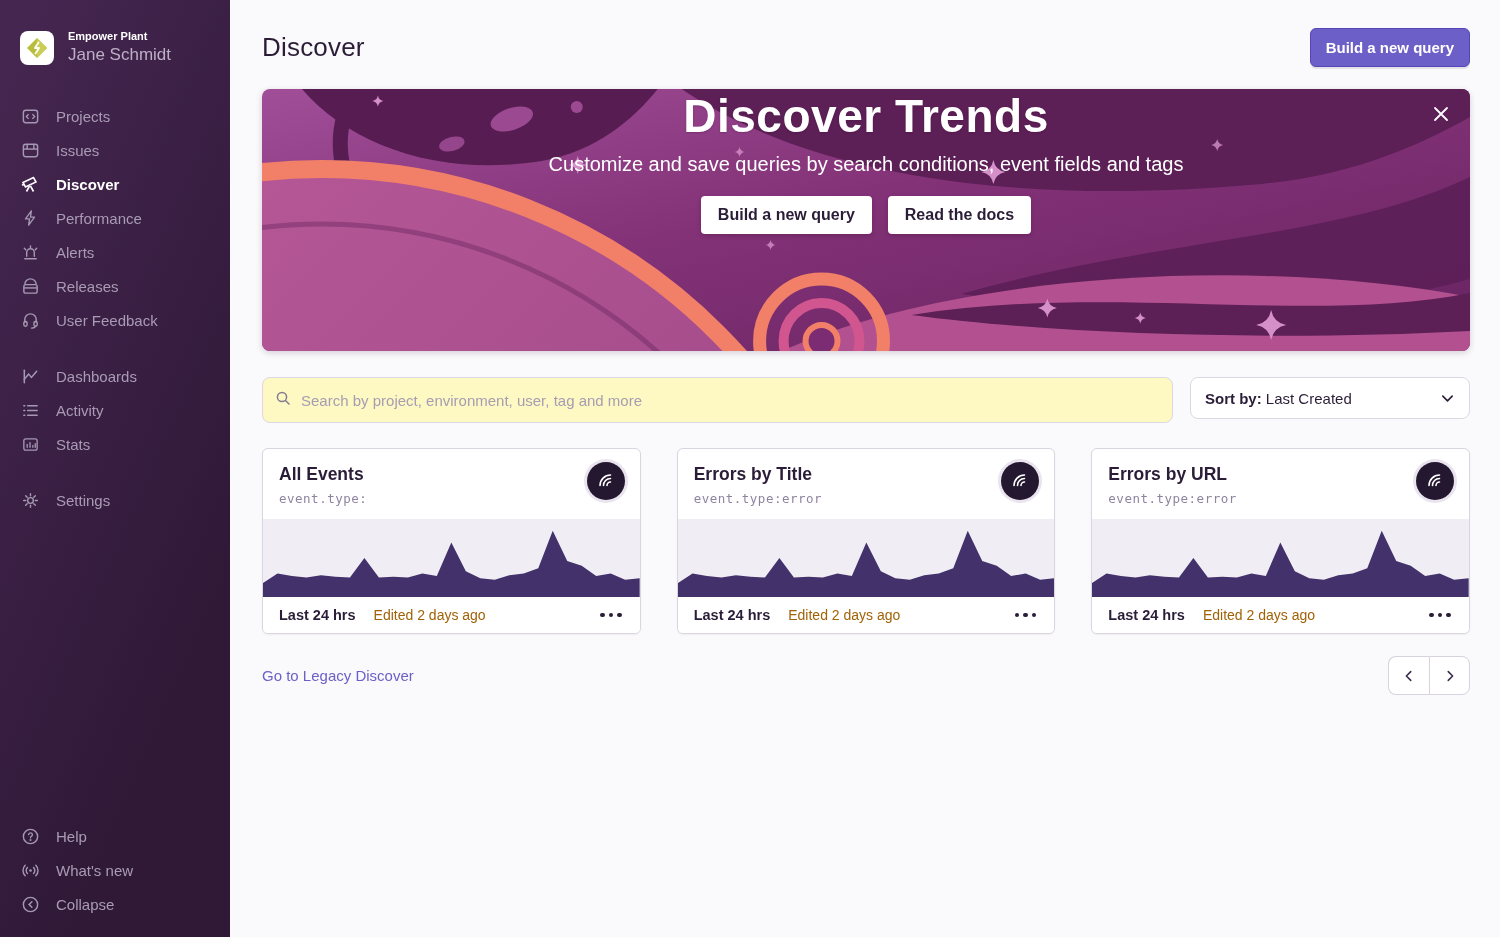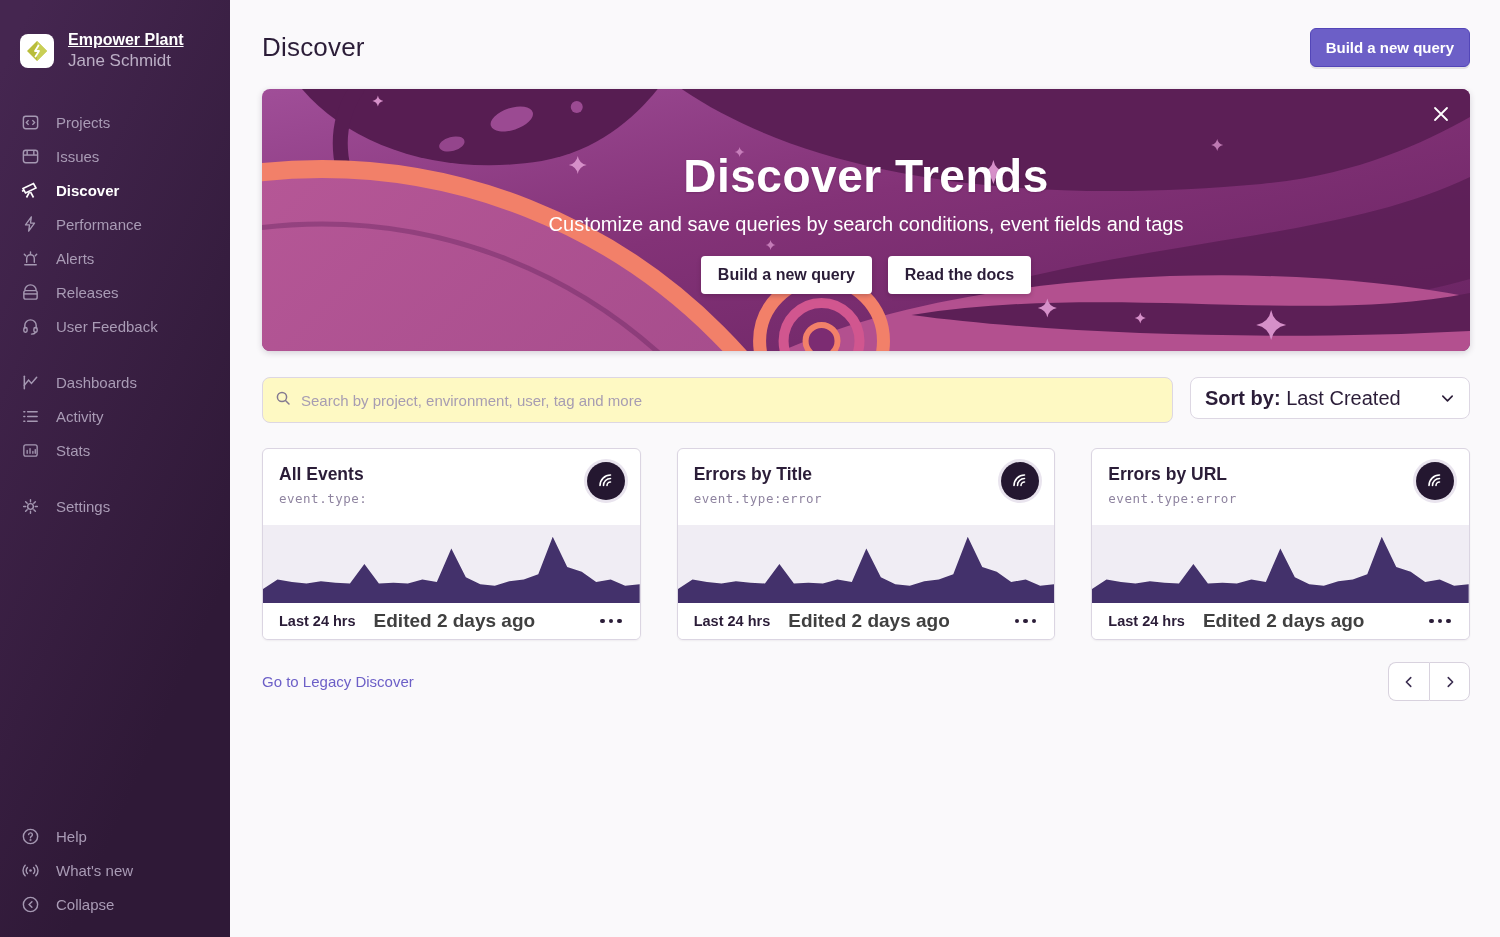--- a/index.html
+++ b/index.html
@@ -8,21 +8,21 @@
 
   
   .sidebar {
     width:230px; height:100%; flex:0 0 230px; position:relative;
     background:linear-gradient(294deg,#2F1937 25%,#452650 95%);
     color:#A99BB5; padding-top:22px;
   }
   .org-header { display:flex; align-items:center; gap:14px; padding:8px 20px 10px 20px; cursor:pointer; }
   .org-logo { width:34px; height:34px; background:#FFFFFF; border-radius:8px; display:flex; align-items:center; justify-content:center; flex:0 0 34px; }
   .org-names { line-height:1.25; }
-  .org-name { color:#FFFFFF; font-weight:700; font-size:16px;text-decoration:underline; }
+  .org-name { color:#FFFFFF; font-weight:700; font-size:11px; }
   .user-name { color:#BCAFC6; font-size:17px; }
   .nav { list-style:none; margin-top:24px; }
   .nav.secondary { margin-top:22px; }
   .nav.settings { margin-top:22px; }
   .nav-item { display:flex; align-items:center; gap:16px; padding:7px 20px; font-size:15px; cursor:pointer; color:#A99BB5; }
   .nav-item .nicon { width:20px; height:20px; display:flex; align-items:center; justify-content:center; flex:0 0 20px; }
   .nav-item svg { stroke:#A598B2; }
   .nav-item.active { color:#FFFFFF; font-weight:700; }
   .nav-item.active svg { stroke:#FFFFFF; }
   .sidebar-bottom { position:absolute; left:0; right:0; bottom:16px; }
@@ -36,56 +36,56 @@
   .btn-primary {
     background:#6C5FC7; color:#FFFFFF; font-weight:700; font-size:15px;
     border:1px solid #5346B8; border-radius:6px; padding:10px 15px; cursor:pointer;
     box-shadow:0 2px 0 rgba(43,29,56,.10); font-family:inherit;
   }
 
   
   .banner { position:relative; margin-top:22px; height:262px; border-radius:8px; overflow:hidden;
             box-shadow:0 2px 6px rgba(43,29,56,.18); }
   .banner-bg { position:absolute; inset:0; width:100%; height:100%; }
-  .banner-content { position:relative; z-index:2; height:100%; display:flex; flex-direction:column; align-items:center; padding-top:60px; }
+  .banner-content { position:relative; z-index:2; height:100%; display:flex; flex-direction:column; align-items:center; }
   .banner-title { color:#FFFFFF; font-size:46px; font-weight:800; letter-spacing:.5px; text-shadow:0 1px 2px rgba(60,10,55,.25); }
   .banner-subtitle { color:#FFFFFF; font-size:20px; margin-top:10px; font-weight:400; }
   .banner-buttons { display:flex; gap:16px; margin-top:20px; }
   .btn-banner { background:#FFFFFF; color:#2B1D38; border:none; border-radius:4px; padding:10px 17px;
                 font-size:16px; font-weight:700; cursor:pointer; box-shadow:0 2px 4px rgba(50,10,45,.25); font-family:inherit; }
   .banner-close { position:absolute; z-index:3; top:12px; right:16px; width:26px; height:26px; background:transparent;
                   border:none; cursor:pointer; display:flex; align-items:center; justify-content:center; }
 
   
   .toolbar { display:flex; gap:17px; margin-top:26px; }
   .search-wrap { position:relative; flex:1; }
   .search-input { width:100%; height:46px; border:1px solid #DDD7E3; border-radius:8px; background:#fef9c3;
                   padding:0 14px 0 38px; font-size:15px; color:#2B1D38; font-family:inherit; }
   .search-input::placeholder { color:#A79DB2; }
   .search-icon { position:absolute; left:13px; top:13px; }
   .sort-select { width:280px; height:42px; background:#FFFFFF; border:1px solid #DDD7E3; border-radius:8px;
                  display:flex; align-items:center; justify-content:space-between; padding:0 14px; cursor:pointer; }
-  .sort-text { font-size:20px; color:#2B1D38; }
+  .sort-text { font-size:15px; color:#2B1D38; }
   .sort-text b { font-weight:700; }
 
   
   .cards { display:grid; grid-template-columns:repeat(3,1fr); gap:36px; margin-top:25px; }
   .card { background:#FFFFFF; border:1px solid #DBD5E2; border-radius:6px; overflow:hidden; cursor:pointer;
           box-shadow:0 1px 2px rgba(43,29,56,.06); }
-  .card-header { position:relative; padding:15px 16px 19px 16px; }
+  .card-header { position:relative; padding:15px 16px 13px 16px; }
   .card-title { font-size:17.5px; font-weight:600; color:#2B1D38; }
   .card-query { margin-top:6px; font-family:"DejaVu Sans Mono","Liberation Mono",monospace; font-size:12.5px; color:#8F84A0; letter-spacing:.5px; }
   .card-badge { position:absolute; top:13px; right:15px; width:38px; height:38px; border-radius:50%;
                 background:#241730; display:flex; align-items:center; justify-content:center;
                 box-shadow:0 0 0 3px #E9E4EE; }
   .card-chart { height:78px; background:#F0EDF4; display:block; }
   .card-chart svg { display:block; width:100%; height:100%; }
   .card-footer { height:36px; display:flex; align-items:center; padding:0 16px; gap:18px; background:#FFFFFF; }
   .card-range { font-size:14.5px; font-weight:700; color:#2B1D38; }
-  .card-edited { font-size:19px; color:#404040;font-weight:bold; }
+  .card-edited { font-size:14px; color:#a16207; }
   .card-menu { margin-left:auto; display:flex; gap:4px; background:none; border:none; cursor:pointer; padding:6px 2px; }
   .card-menu i { width:4.5px; height:4.5px; border-radius:50%; background:#2B1D38; display:block; }
 
   
   .footer-row { display:flex; align-items:center; justify-content:space-between; margin-top:22px; }
   .legacy-link { color:#6C5FC7; font-size:15px; text-decoration:none; cursor:pointer; }
   .pagination { display:flex; }
   .page-btn { width:41px; height:39px; background:#FFFFFF; border:1px solid #D8D2DE; display:flex;
               align-items:center; justify-content:center; cursor:pointer; }
   .page-btn.prev { border-radius:8px 0 0 8px; border-right-width:0; }

